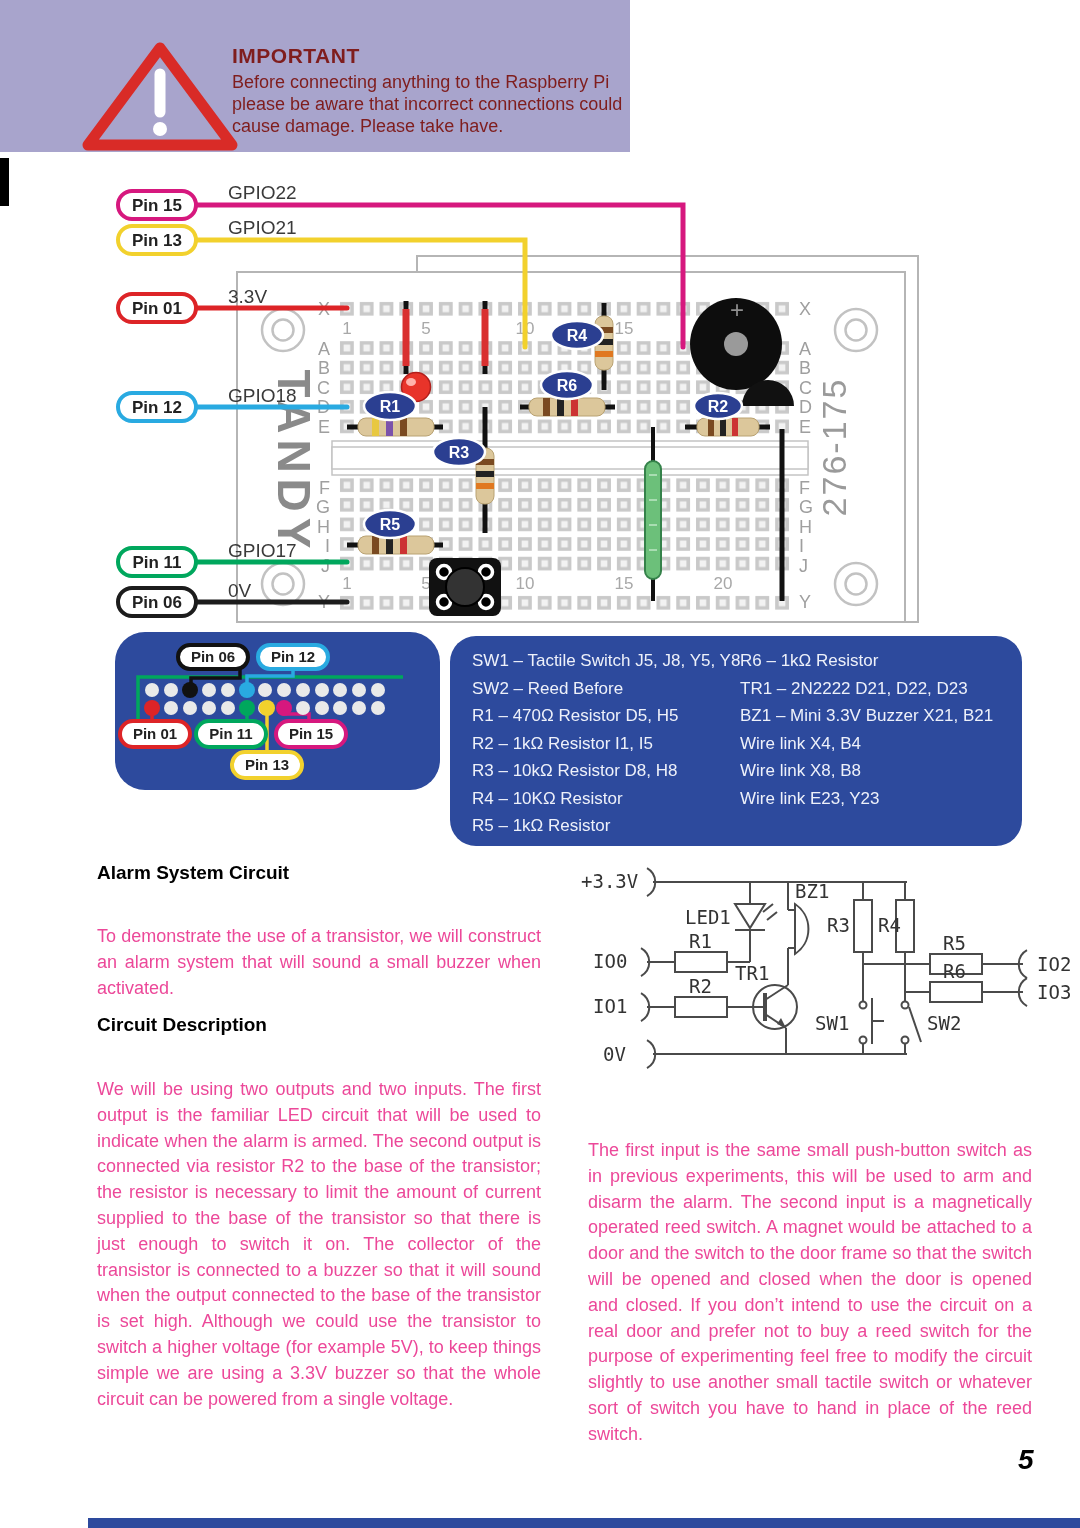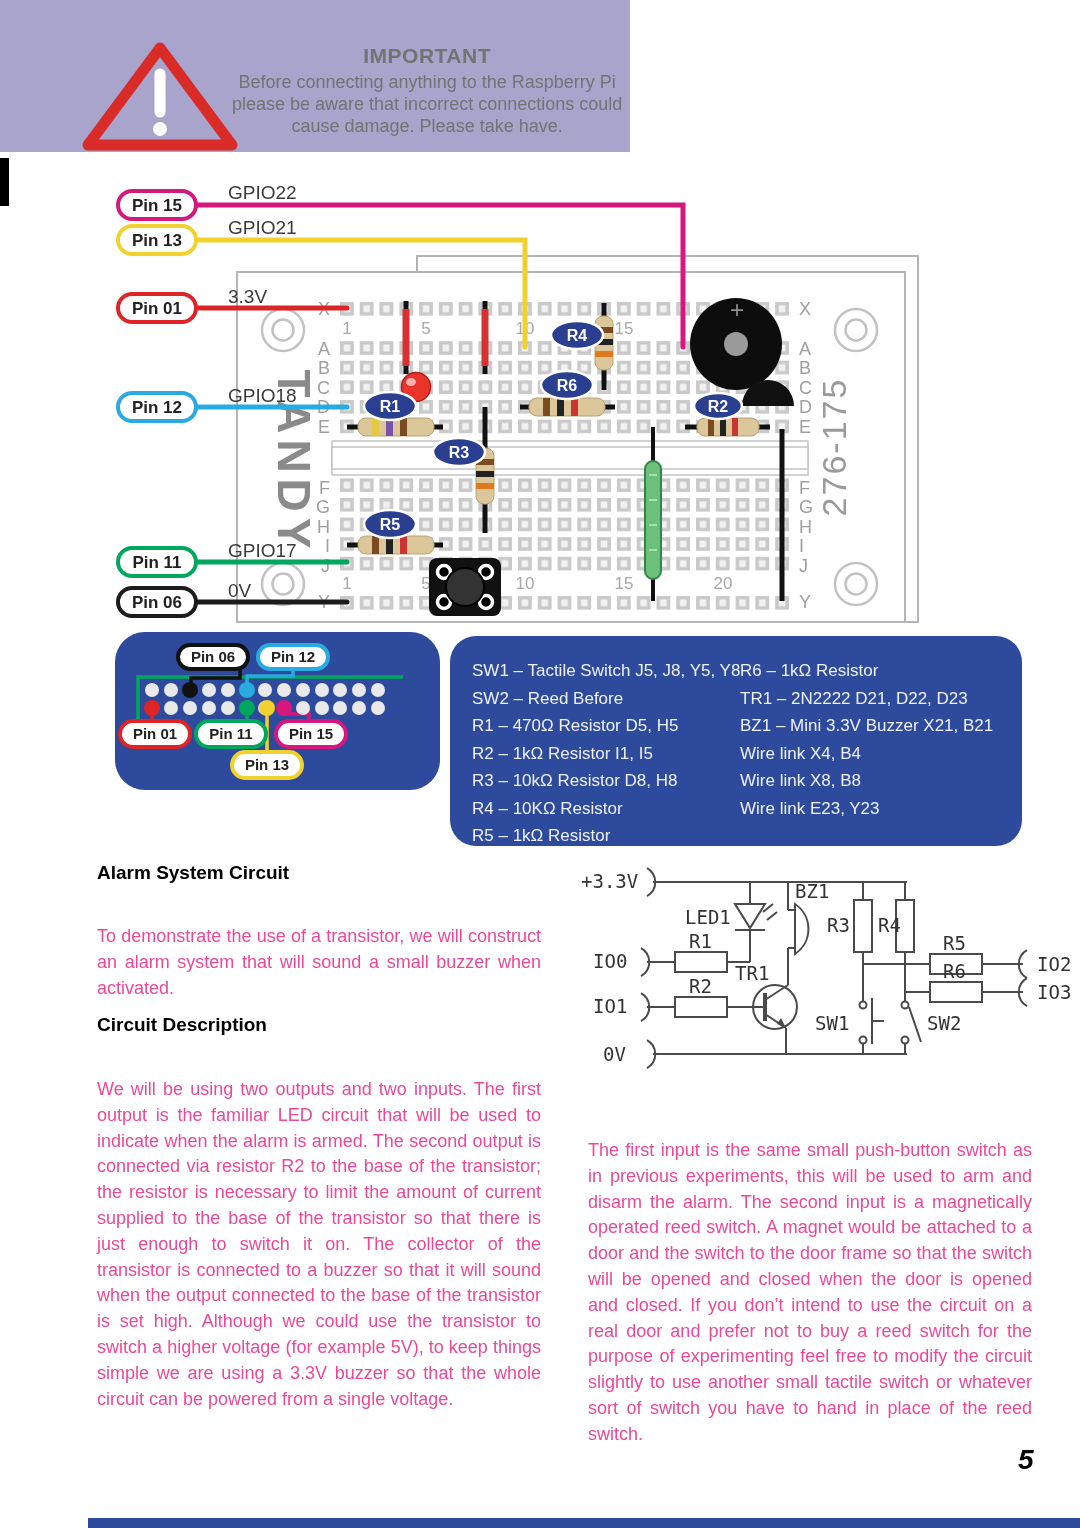--- a/index.html
+++ b/index.html
@@ -1,33 +1,33 @@
 <!DOCTYPE html>
 <html><head>
 <meta charset="utf-8">
 <style>
   html,body{margin:0;padding:0;background:#ffffff;}
   #page{position:relative;width:1080px;height:1528px;background:#ffffff;overflow:hidden;
         font-family:"Liberation Sans", sans-serif;color:#111;}
   
   .band{position:absolute;left:0;top:0;width:630px;height:152px;background:#a8a4cc;}
-  .warn-text{position:absolute;left:232px;top:44px;color:#737373;text-align:center;}
+  .warn-text{position:absolute;left:232px;top:44px;color:#7f1d1d;}
   .warn-title{font-size:21px;font-weight:bold;letter-spacing:.5px;margin-bottom:3px;}
   .warn-line{font-size:18px;line-height:22px;}
   .trim{position:absolute;left:0;top:158px;width:9px;height:48px;background:#000;}
   
   .fig{position:absolute;}
   
   .h1{position:absolute;font-size:19px;font-weight:bold;color:#000;}
   .para{position:absolute;width:444px;font-size:18px;line-height:25.8px;text-align:justify;color:#ec4899;margin-top:21px;}
   .pagenum{position:absolute;left:1018px;top:1444px;font-size:28px;font-weight:bold;font-style:italic;color:#000;}
   .footerbar{position:absolute;left:88px;top:1518px;width:992px;height:10px;background:#2d4a9d;}
   
   .comp-box{position:absolute;left:450px;top:636px;width:572px;height:210px;background:#2d4a9d;
-            border-radius:26px;display:flex;padding:21px 0 0 22px;box-sizing:border-box;}
+            border-radius:26px;display:flex;padding:11px 0 0 22px;box-sizing:border-box;}
   .comp-col{display:flex;flex-direction:column;}
   .comp-col.left{width:268px;}
   .comp-col.right{width:280px;}
   .comp-item{color:#eef1fa;font-size:17px;line-height:27.5px;white-space:nowrap;}
   
   text{font-family:"Liberation Sans", sans-serif;}
   .gpio-t{font-size:19px;fill:#3a3a3a;}
   .pill{fill:#ffffff;stroke-width:4;}
   .pill-t{font-size:17px;fill:#222;text-anchor:middle;font-weight:bold;}
   .rowlab{font-size:18px;fill:#9f9f9f;}

